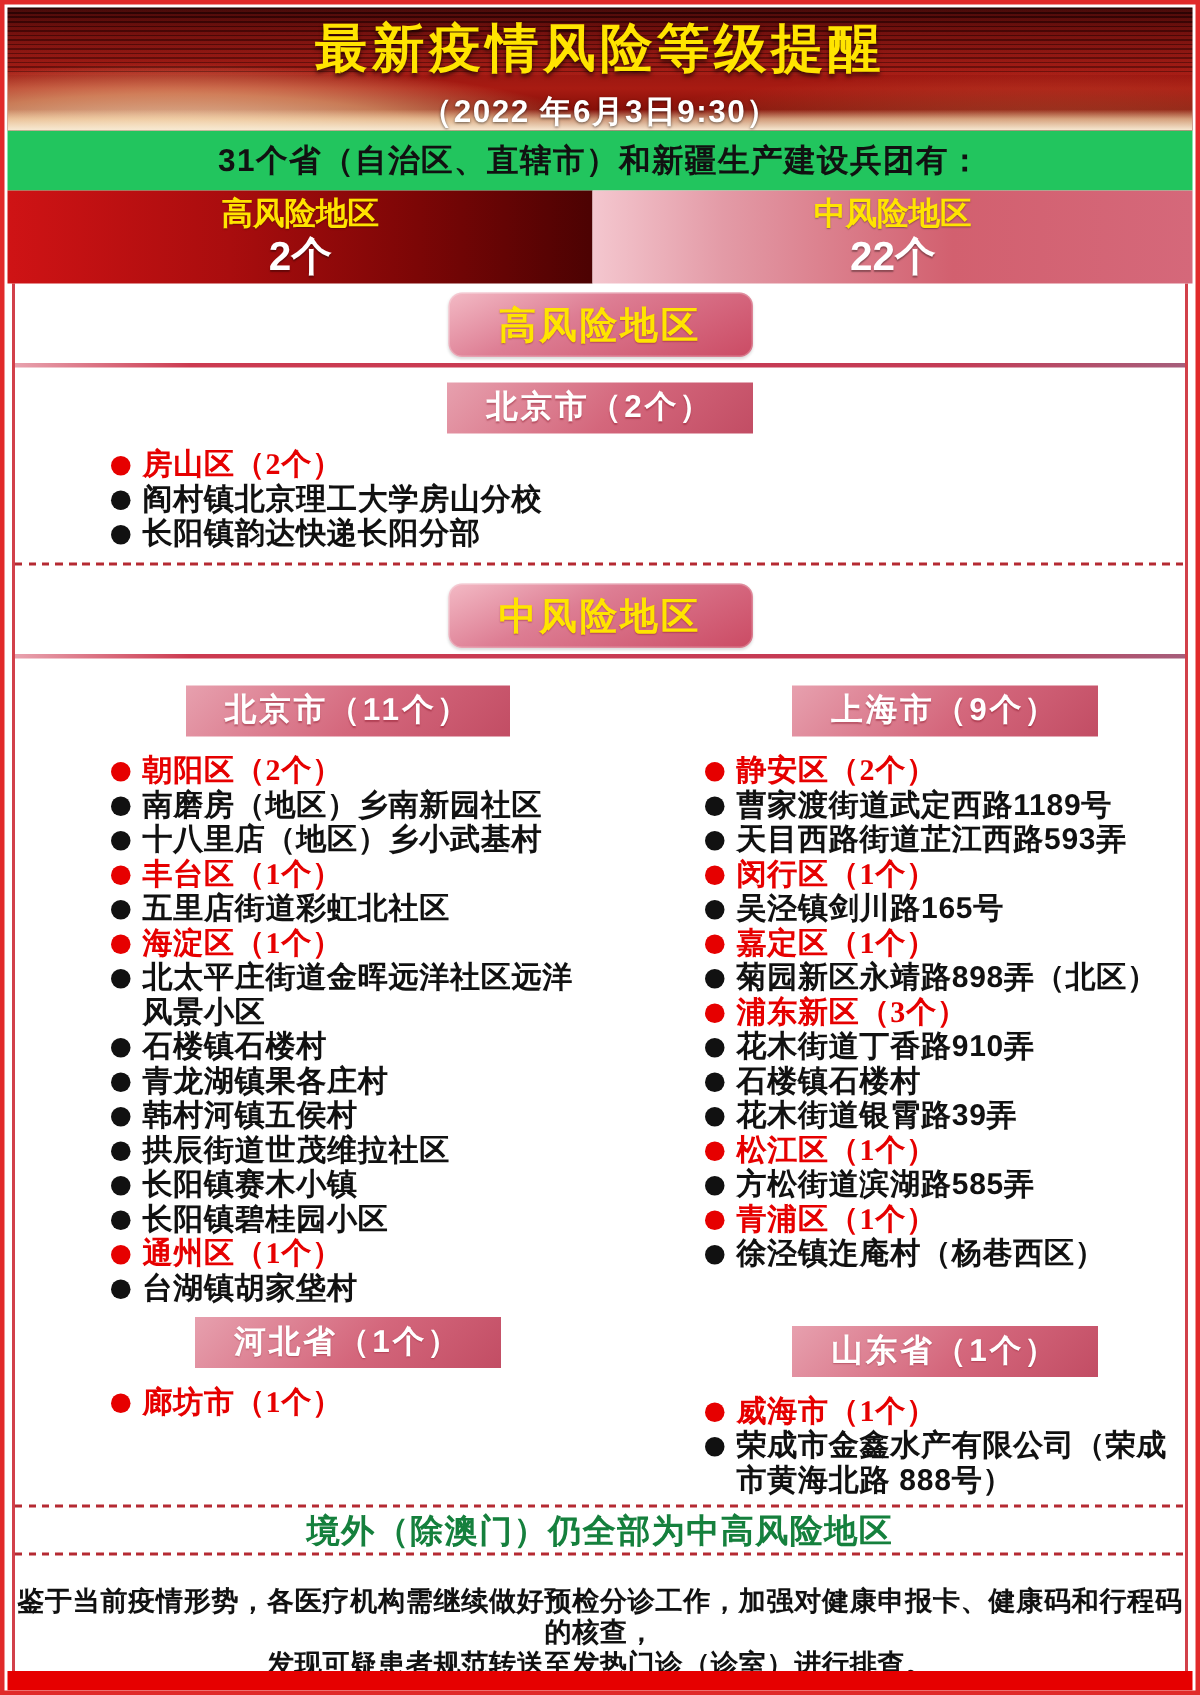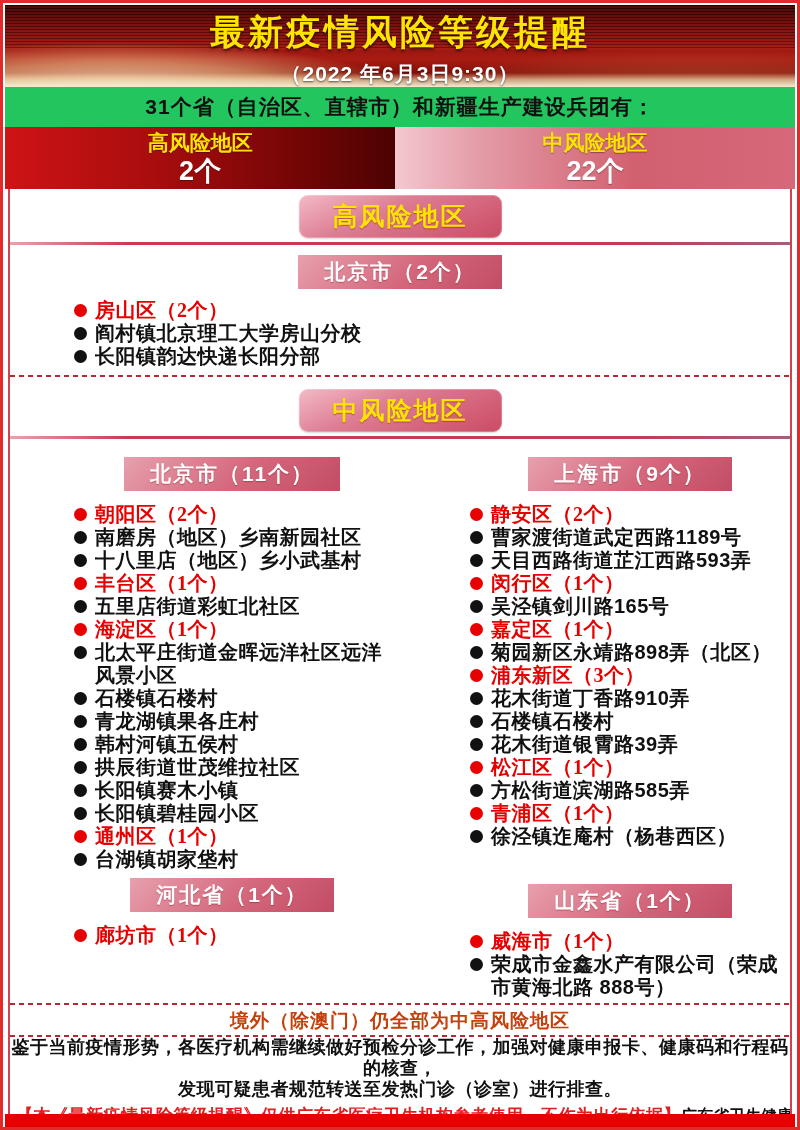--- a/index.html
+++ b/index.html
@@ -114,24 +114,24 @@
   .col{display:block;}
   .col-left{flex:0 0 380px;padding-left:64px;}
   .col-right{flex:1;padding-left:80px;}
   .group .city-badge{margin:0 auto 12px;}
   .col-left .group + .group{margin-top:7px;}
   .col-right .group + .group{margin-top:36px;}
 
   
   .overseas{
     margin-top:3px;text-align:center;
-    font-size:19px;font-weight:800;color:#c2410c;letter-spacing:1px;line-height:25px;
+    font-size:22px;font-weight:800;color:#15803d;letter-spacing:1px;line-height:25px;
   }
   .advice{
-    margin-top:0;text-align:center;color:#111;
+    margin-top:20px;text-align:center;color:#111;
     font-size:18px;font-weight:700;line-height:21px;letter-spacing:0.5px;
   }
   .note-row{
     margin-top:5px;display:flex;justify-content:space-between;align-items:baseline;
     padding:0 6px;line-height:22px;
   }
   .disclaimer{
     font-family:"Liberation Serif", serif;
     font-size:17px;font-weight:700;color:#e02020;letter-spacing:0.5px;white-space:nowrap;
   }

